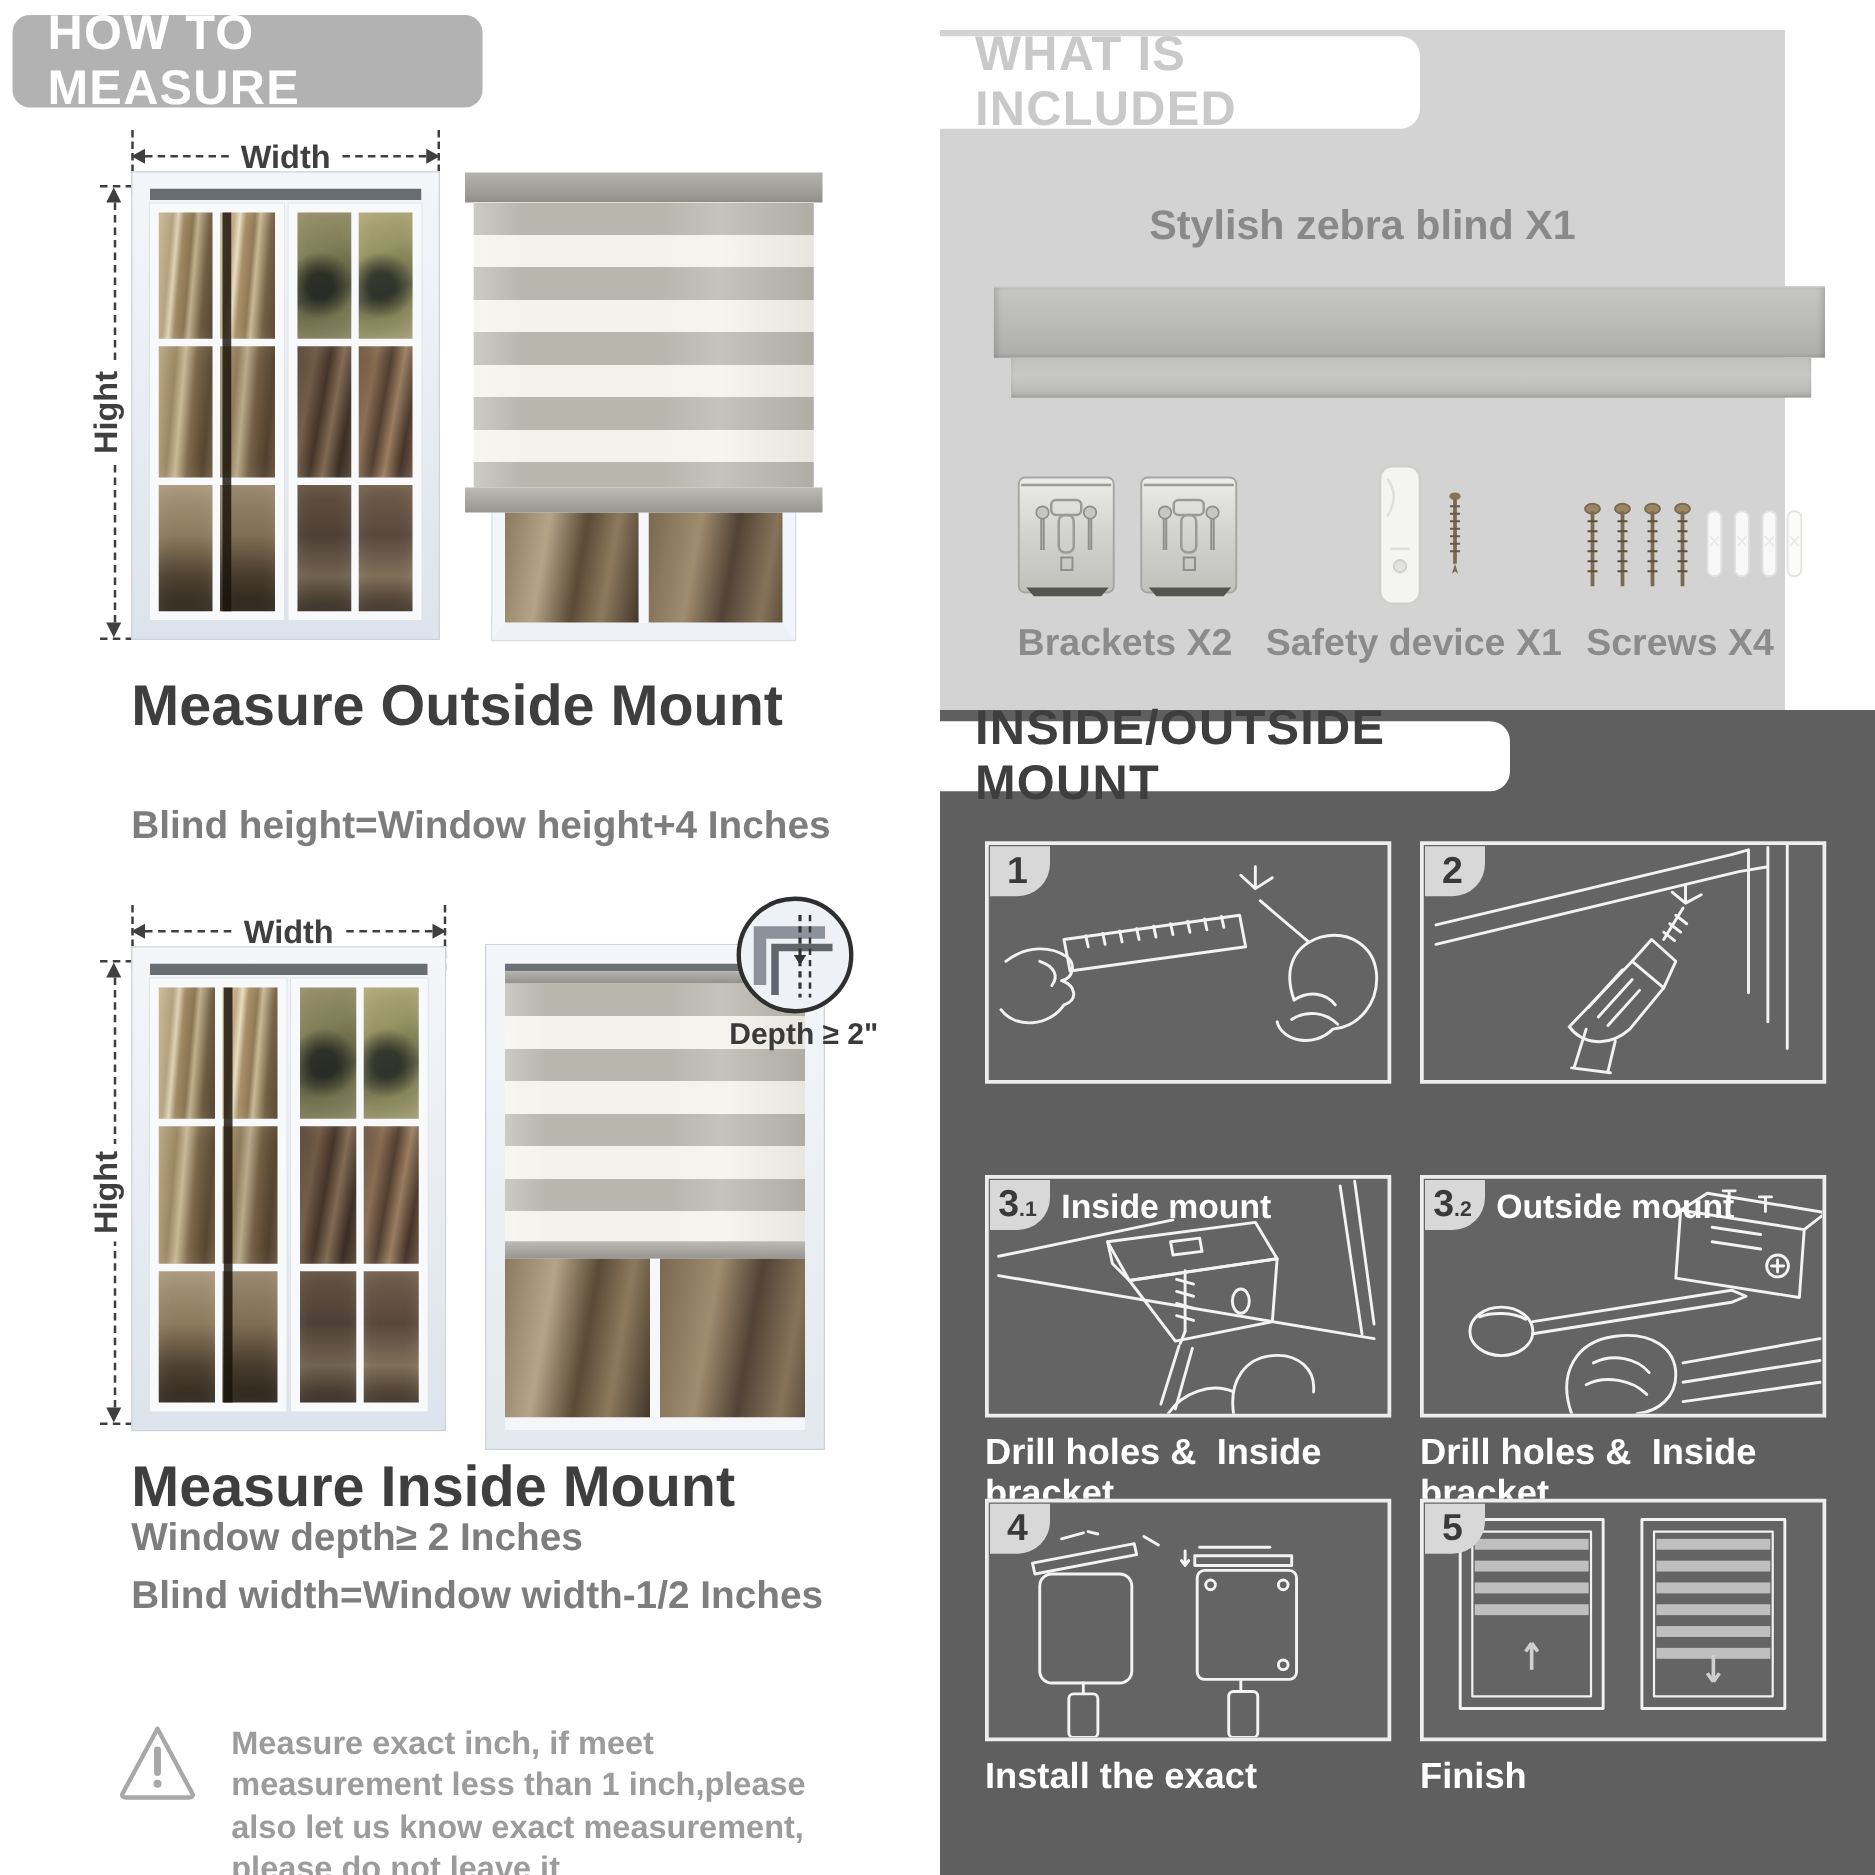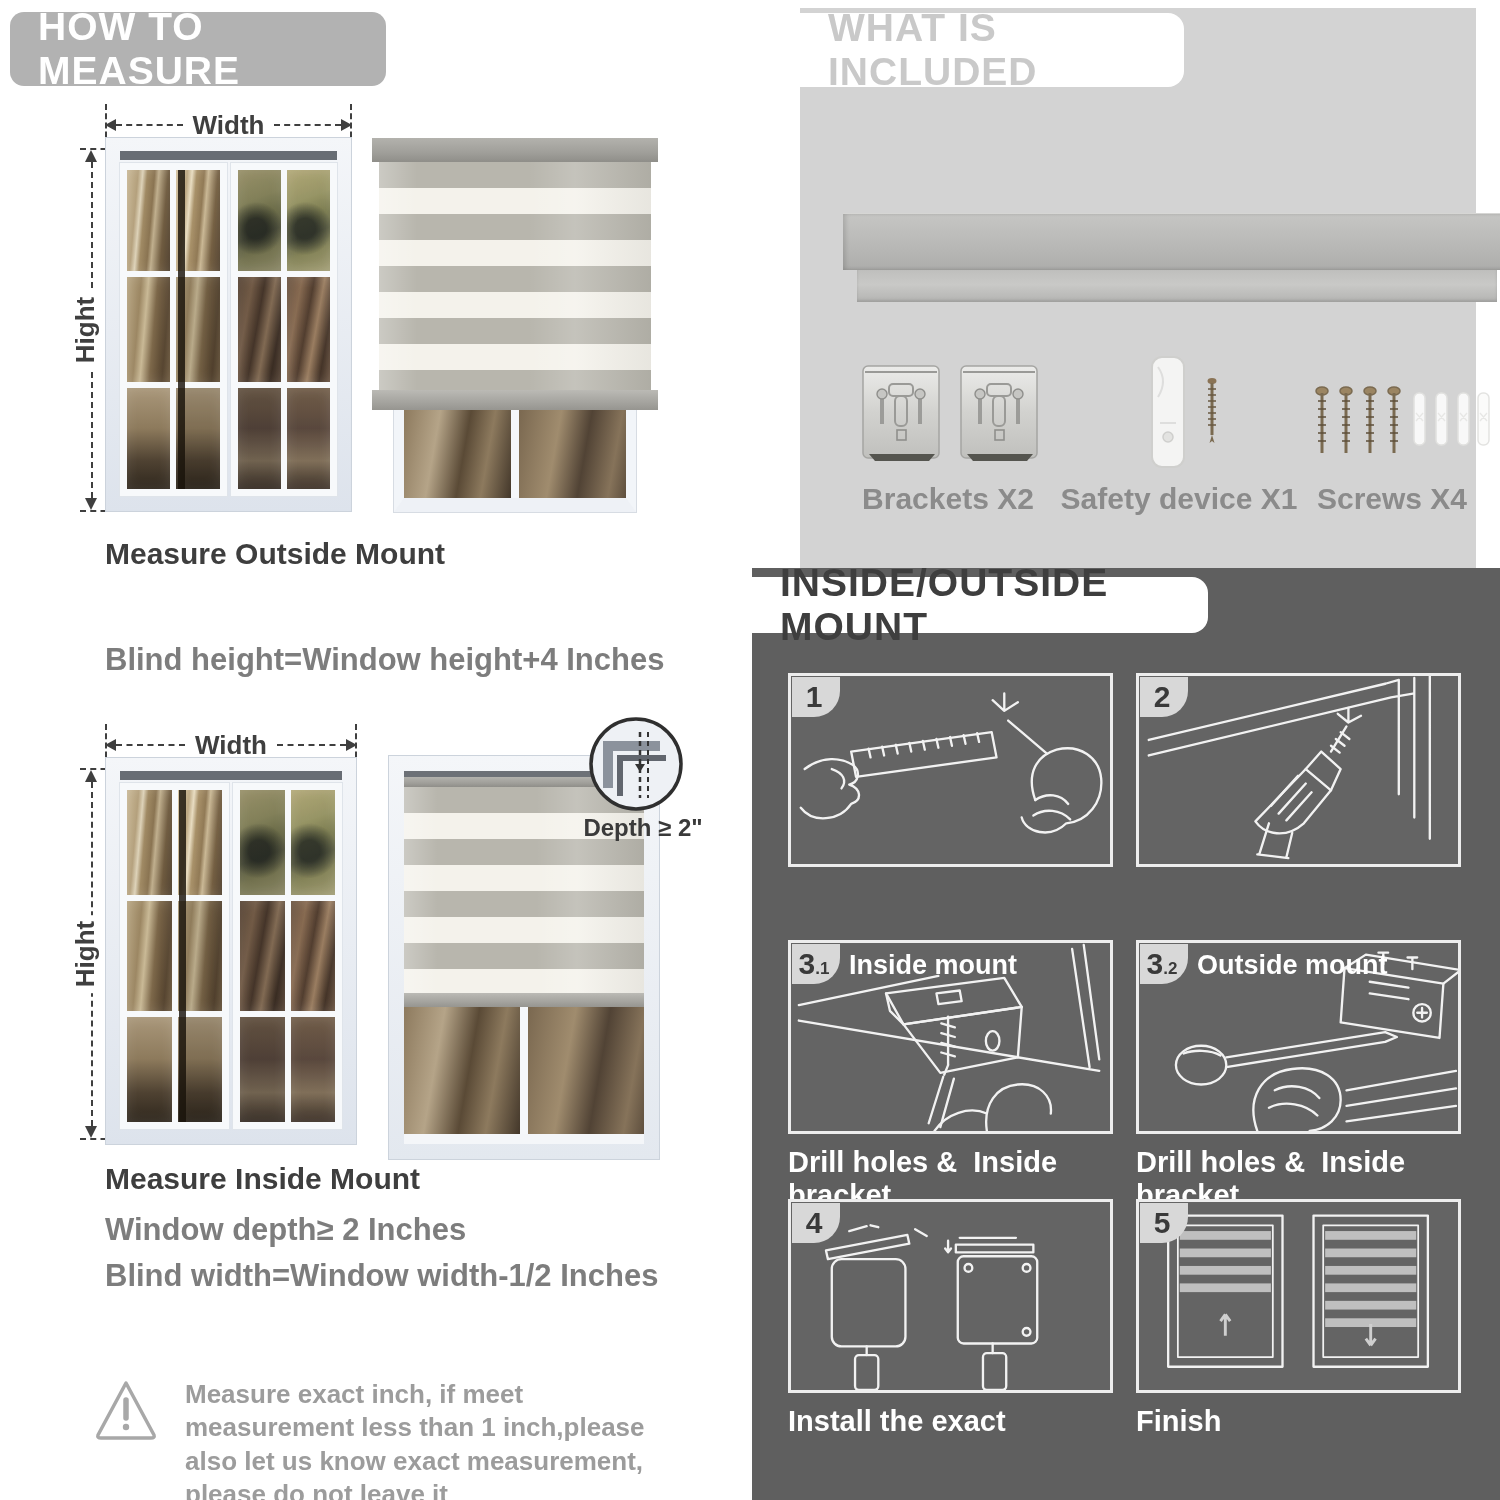--- a/index.html
+++ b/index.html
@@ -17,21 +17,21 @@
   
   .hdr-box{height:74px;border-radius:14px;display:flex;align-items:center;padding-left:28px;
            font-weight:700;font-size:39px;letter-spacing:1px;}
   .hdr-left{left:10px;top:12px;width:348px;background:var(--header-gray);color:#fff;}
   .hdr-included{left:0;top:5px;width:356px;background:#fff;color:var(--watermark);
                 border-radius:0 16px 16px 0;}
   .hdr-mount{left:0;top:9px;width:428px;height:56px;background:#fff;color:var(--heading-dark);
              border-radius:0 16px 16px 0;}
 
   
-  .h2{font-size:30px;font-weight:700;color:var(--heading-dark);}
+  .h2{font-size:46px;font-weight:700;color:var(--heading-dark);}
   .spec-line{font-size:31px;font-weight:700;color:var(--body-gray);}
   .warn-text{font-size:26px;font-weight:700;color:var(--muted-gray);line-height:1.28;width:500px;}
 
   
   .dim-w{display:flex;align-items:center;height:26px;color:var(--dim);}
   .dim-w .lab{font-size:26px;font-weight:700;padding:0 10px;white-space:nowrap;}
   .dim-w .dash{flex:1;border-top:2px dashed var(--dim);height:0;}
   .tri-l{width:0;height:0;border-top:6px solid transparent;border-bottom:6px solid transparent;border-right:11px solid var(--dim);}
   .tri-r{width:0;height:0;border-top:6px solid transparent;border-bottom:6px solid transparent;border-left:11px solid var(--dim);}
   .ext-v{position:absolute;top:-8px;height:52px;border-left:2px dashed var(--dim);width:0;}
@@ -66,21 +66,21 @@
   .win-frag{border:10px solid var(--frame-light);border-bottom:14px solid #eef1f6;box-sizing:border-box;display:flex;box-shadow:0 0 0 1px #d7dce3;}
   .win-frag .glass{flex:1;}
   .win-frag .mull{width:8px;background:#f5f7fa;}
   .g-l{background:linear-gradient(100deg,#8d7a5e,#b5a488 30%,#5a4a36 55%,#8d7a5e 75%,#43372a);}
   .g-r{background:linear-gradient(100deg,#7a6850,#a08c6e 35%,#514335 60%,#86735a 85%,#5e4f3e);}
 
   .inside-frame{background:linear-gradient(180deg,#f4f6f9,#e3e8ef);box-shadow:0 0 0 1px #ccd3dc inset;padding:16px;box-sizing:border-box;}
   .inside-inner{position:relative;height:100%;background:#eef1f5;}
 
   
-  .light-panel{left:752px;top:8px;width:676px;height:560px;background:var(--light-panel);margin-left:48px;}
+  .light-panel{left:752px;top:24px;width:676px;height:560px;background:var(--light-panel);}
   .product-label{left:40px;right:40px;top:137px;text-align:center;font-size:33px;font-weight:700;color:#898989;}
   .bar-top{left:43px;top:205px;width:665px;height:57px;background:linear-gradient(180deg,#c6c6c4,#b9b9b7 55%,#adadab);box-shadow:inset 0 1px 0 #d6d6d4,inset -3px 0 4px rgba(0,0,0,.12),inset 3px 0 4px rgba(0,0,0,.12);}
   .bar-bottom{left:57px;top:262px;width:640px;height:32px;background:linear-gradient(180deg,#bfbfbd,#c9c9c7 45%,#b4b4b2);box-shadow:inset 0 -2px 3px rgba(0,0,0,.12);}
   .item-caption{font-size:30px;font-weight:700;color:var(--caption-gray);text-align:center;}
 
   
   .dark-panel{left:752px;top:568px;width:748px;height:932px;background:var(--dark-panel);}
   .step-panel{position:absolute;width:325px;height:194px;background:var(--panel-fill);border:3px solid #ededed;box-sizing:border-box;}
   .step-badge{position:absolute;left:1px;top:1px;min-width:40px;height:40px;border-radius:0 0 22px 0;background:#d8d8d8;
               color:#3a3a3a;font-weight:700;font-size:30px;display:flex;align-items:baseline;justify-content:center;
@@ -247,20 +247,21 @@
       <path d="M34 22 V40" stroke="#a8a8a8" stroke-width="5.5" stroke-linecap="round"></path>
       <circle cx="34" cy="49" r="3.2" fill="#a8a8a8"></circle>
     </svg>
   </div>
   <div class="abs warn-text" style="left:185px;top:1378px;">Measure exact inch, if meet measurement less than 1 inch,please also let us know exact measurement, please do not leave it</div>
 
   <div class="abs light-panel">
     <div class="abs hdr-box hdr-included">
       <span>WHAT IS INCLUDED</span>
     </div>
+    <div class="abs product-label">Stylish zebra blind X1</div>
 
     <div class="abs bar-top"></div>
     <div class="abs bar-bottom"></div>
 
     <div class="abs" style="left:55px;top:350px;width:190px;height:110px;">
       <svg width="190" height="110" viewBox="0 0 190 110">
         <defs>
           <linearGradient id="met" x1="0" y1="0" x2="0" y2="1">
             <stop offset="0" stop-color="#ececea"></stop>
               <stop offset=".5" stop-color="#d2d2cf"></stop>

